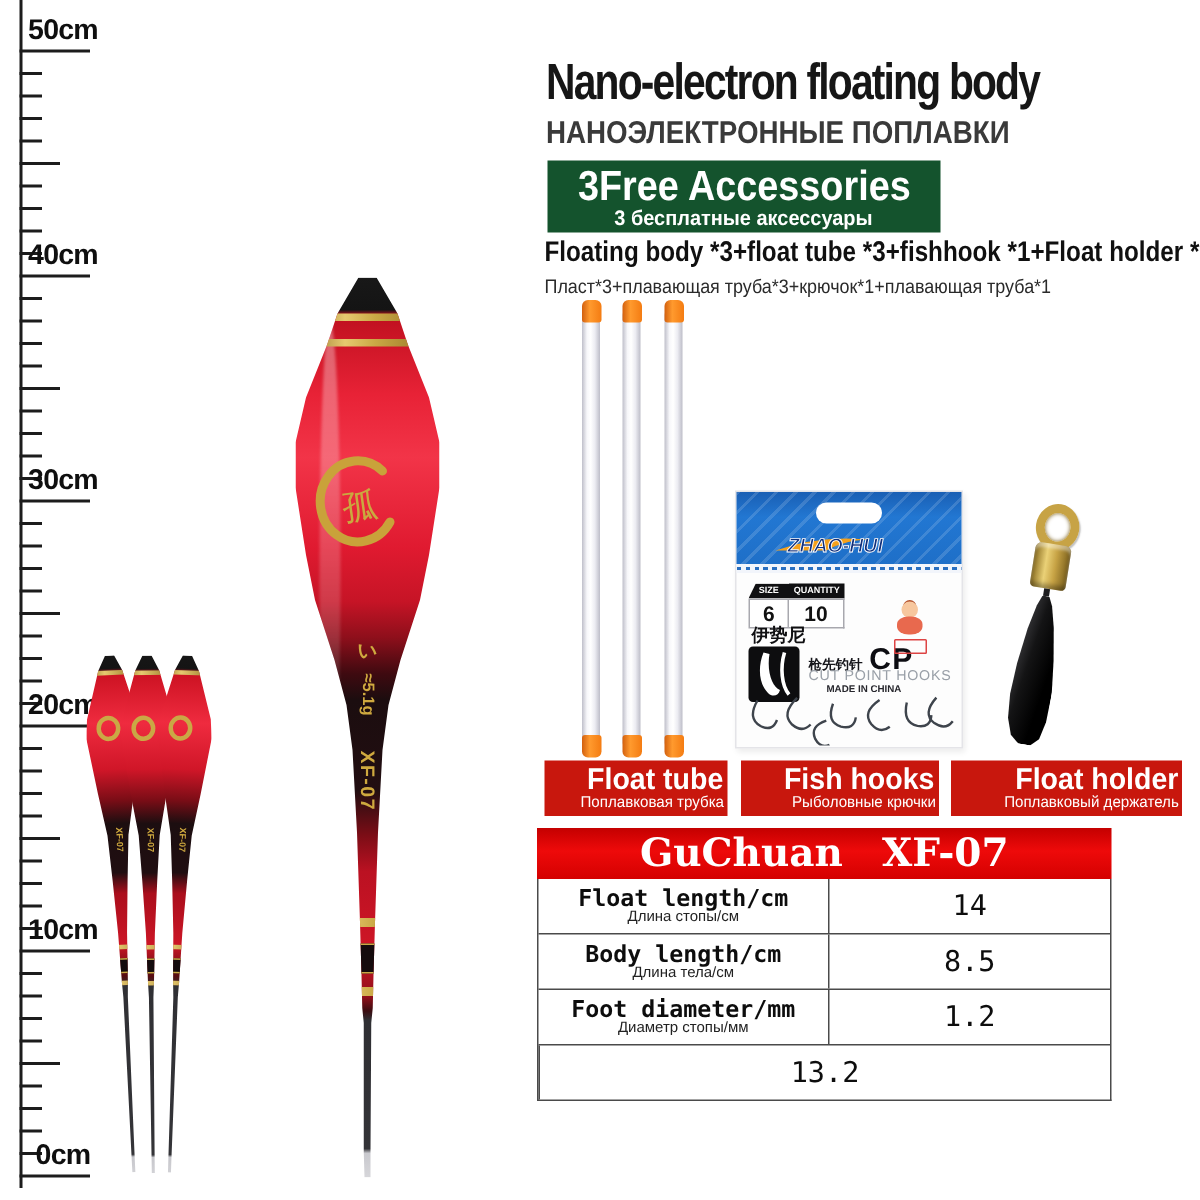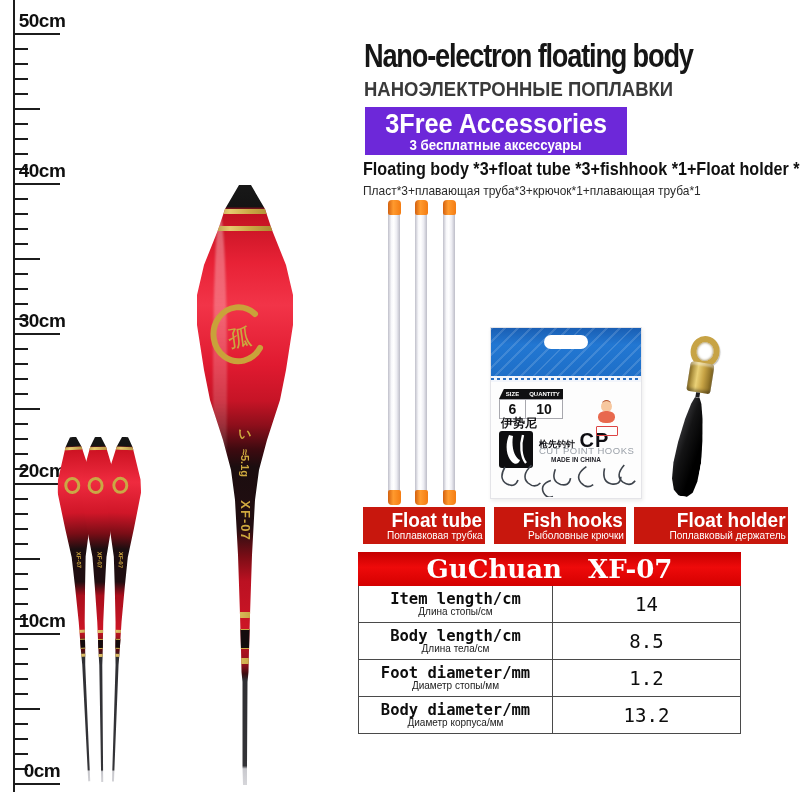--- a/index.html
+++ b/index.html
@@ -127,21 +127,21 @@
   .spec-label .en{font-family:"DejaVu Sans Mono","Liberation Mono",monospace;font-weight:bold;font-size:15.5px;color:#0d0d0d;white-space:nowrap;}
   .spec-label .ru{font-size:10px;color:#222;}
   .spec-value{flex:1;border-left:1.5px solid #4a4a4a;display:flex;align-items:center;justify-content:center;
     font-family:"DejaVu Sans Mono","Liberation Mono",monospace;font-size:19px;color:#0d0d0d;}
 
   
   .title-en{left:364px;top:36px;font-size:34px;font-weight:800;color:#161616;letter-spacing:-1.5px;
     transform:scaleX(.8);transform-origin:left top;white-space:nowrap;}
   .title-ru{left:364px;top:77px;font-size:21px;font-weight:bold;color:#3a3a3a;
     transform:scaleX(.88);transform-origin:left top;white-space:nowrap;}
-  .banner{left:365px;top:107px;width:262px;height:48px;background:#6d28d9;color:#fff;
+  .banner{left:365px;top:107px;width:262px;height:48px;background:#14532d;color:#fff;
     display:flex;flex-direction:column;align-items:center;justify-content:center;line-height:1.05;}
   .banner-en{font-size:28px;font-weight:800;transform:scaleX(.9);white-space:nowrap;}
   .banner-ru{font-size:14px;font-weight:bold;transform:scaleX(.95);white-space:nowrap;}
   .includes-en{left:363px;top:158px;font-size:19px;font-weight:bold;color:#101010;
     transform:scaleX(.85);transform-origin:left top;white-space:nowrap;}
   .includes-ru{left:363px;top:183px;font-size:13px;color:#2a2a2a;transform:scaleX(.92);
     transform-origin:left top;white-space:nowrap;}
 </style>
 </head>
 <body>
@@ -262,20 +262,26 @@
   </div>
   <div class="abs tube" style="left:442px;top:200px">
     <div class="tube-body"></div>
     <div class="tube-cap top"></div>
     <div class="tube-cap bot"></div>
   </div>
 
   <div class="abs package">
     <div class="pk-header"></div>
     <div class="pk-hole"></div>
+    <div class="pk-logo">
+      <svg width="110" height="18">
+        <path d="M6 13 Q 40 1 78 7 Q 58 3 40 13 Z" fill="#f5a11c"></path>
+        <text x="14" y="14" font-size="13" font-style="italic" font-weight="bold" fill="#10307c" stroke="#ffffff" stroke-width="0.6">ZHAO-HUI</text>
+      </svg>
+    </div>
     <div class="pk-strip"></div>
     <div class="pk-sizetbl">
       <div class="pk-hcell c1">SIZE</div>
       <div class="pk-hcell c2">QUANTITY</div>
       <div class="pk-vcell c1">6</div>
       <div class="pk-vcell c2">10</div>
     </div>
     <div class="pk-series">伊势尼</div>
     <div class="pk-blackbox">
       <svg width="34" height="37">
@@ -328,44 +334,40 @@
   </div>
 
   <div class="abs spec">
     <div class="spec-head">
       <span>GuChuan</span>
       <span>XF-07</span>
     </div>
     <div class="spec-body">
       <div class="spec-row">
         <div class="spec-label">
-            <span class="en">Item length/cm</span>
+            <span class="en">Float length/cm</span>
             <span class="ru">Длина стопы/см</span>
           </div>
         <div class="spec-value">14</div>
       </div>
       <div class="spec-row">
         <div class="spec-label">
             <span class="en">Body length/cm</span>
             <span class="ru">Длина тела/см</span>
           </div>
         <div class="spec-value">8.5</div>
       </div>
       <div class="spec-row">
         <div class="spec-label">
             <span class="en">Foot diameter/mm</span>
             <span class="ru">Диаметр стопы/мм</span>
           </div>
         <div class="spec-value">1.2</div>
       </div>
       <div class="spec-row">
-        <div class="spec-label">
-            <span class="en">Body diameter/mm</span>
-            <span class="ru">Диаметр корпуса/мм</span>
-          </div>
         <div class="spec-value">13.2</div>
       </div>
     </div>
   </div>
 
   <div class="abs title-en">Nano-electron floating body</div>
   <div class="abs title-ru">НАНОЭЛЕКТРОННЫЕ ПОПЛАВКИ</div>
   <div class="abs banner">
     <div class="banner-en">3Free Accessories</div>
     <div class="banner-ru">3 бесплатные аксессуары</div>

